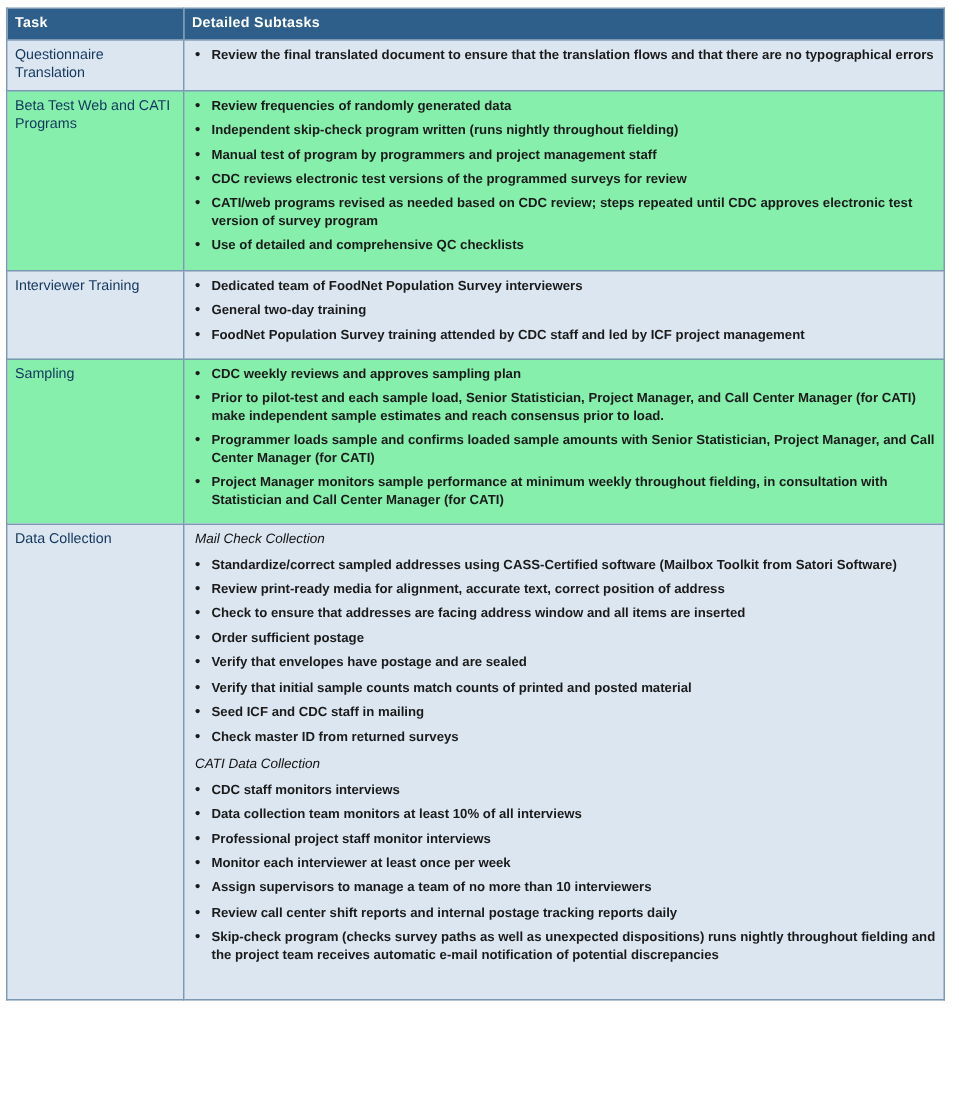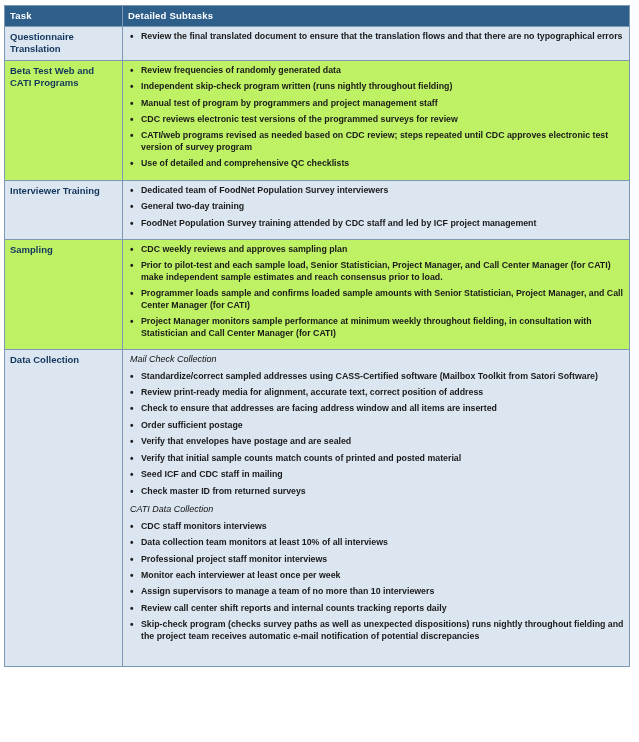--- a/index.html
+++ b/index.html
@@ -38,34 +38,34 @@
     font-size: 9.5px;
     font-weight: bold;
     padding: 3px 5px 3px 6px;
     letter-spacing: 0.2px;
   }
   col.c-task { width: 118px; }
   col.c-sub { width: 507px; }
 
   td.task-cell {
     font-size: 9.5px;
-    font-weight: bold;
+    font-weight: normal;
     color: #12365c;
     line-height: 1.25;
     padding-top: 8px;
     padding-left: 6px;
   }
   td.sub-cell {
     font-size: 8.8px;
     line-height: 1.3;
     color: #1a1a1a;
     padding-top: 5px;
   }
   .row-shade td { background: #dce6f1; }
-  .row-plain td { background: #bef264; }
+  .row-plain td { background: #86efac; }
 
   ul.subtasks {
     list-style: none;
     margin: 0;
     padding: 0;
   }
   ul.subtasks li.bullet {
     position: relative;
     padding-left: 13px;
     margin-bottom: 5px;
@@ -164,21 +164,21 @@
             <li class="bullet">Verify that envelopes have postage and are sealed</li>
             <li class="bullet">Verify that initial sample counts match counts of printed and posted material</li>
             <li class="bullet">Seed ICF and CDC staff in mailing</li>
             <li class="bullet">Check master ID from returned surveys</li>
             <li class="subhead spaced">CATI Data Collection</li>
             <li class="bullet">CDC staff monitors interviews</li>
             <li class="bullet">Data collection team monitors at least 10% of all interviews</li>
             <li class="bullet">Professional project staff monitor interviews</li>
             <li class="bullet">Monitor each interviewer at least once per week</li>
             <li class="bullet">Assign supervisors to manage a team of no more than 10 interviewers</li>
-            <li class="bullet">Review call center shift reports and internal counts tracking reports daily</li>
+            <li class="bullet">Review call center shift reports and internal postage tracking reports daily</li>
             <li class="bullet">Skip-check program (checks survey paths as well as unexpected dispositions) runs nightly throughout fielding and the project team receives automatic e-mail notification of potential discrepancies</li>
           </ul>
           <div class="bottom-pad"></div>
         </td>
       </tr>
     </tbody>
   </table>
 </div>
 
 </body></html>

